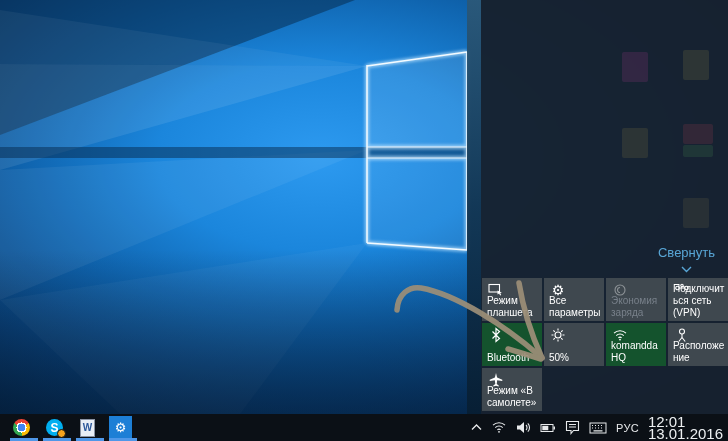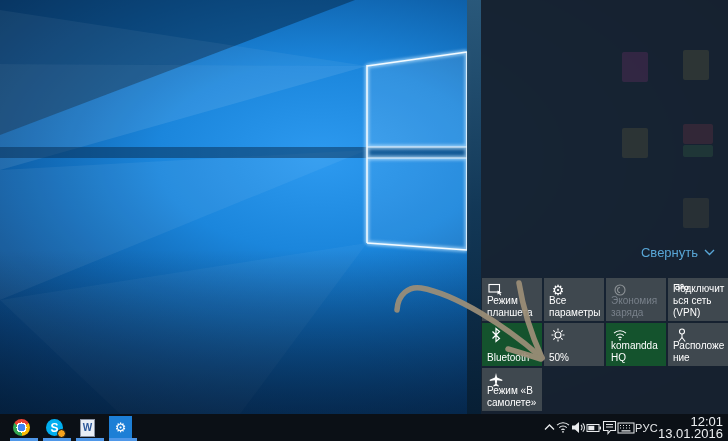--- a/index.html
+++ b/index.html
@@ -5,21 +5,21 @@
   html,body{margin:0;padding:0;background:#000;}
   .screen{position:relative;width:728px;height:441px;overflow:hidden;
           font-family:"Liberation Sans",sans-serif;background:#07304f;}
   .wallpaper{position:absolute;left:0;top:0;z-index:0;}
 
   
   .action-center{position:absolute;left:481px;top:0;width:247px;height:414px;
                  background:rgba(23,33,46,.97);z-index:10;}
   .ghost{position:absolute;border-radius:2px;}
   .collapse{position:absolute;top:245px;right:13px;display:flex;align-items:center;gap:6px;
-            color:#58a6d6;font-size:13px;cursor:pointer;}
+            color:#58a6d6;font-size:13px;cursor:pointer;flex-direction:column;}
   .tiles{position:absolute;left:1px;top:278px;display:grid;
          grid-template-columns:repeat(4,60px);grid-auto-rows:43px;gap:2px;}
   .tile{position:relative;background:#3f484f;color:#fff;box-sizing:border-box;}
   .tile[data-state="active"]{background:#14532d;}
   .tile[data-state="disabled"]{color:#78808a;}
   .tile[data-state="disabled"] .ticon{opacity:.4;}
   .tile[data-state="focused"]{outline:2px solid #99a1a8;outline-offset:-2px;}
   .ticon{position:absolute;top:4px;left:6px;width:16px;height:16px;display:flex;
          align-items:center;justify-content:center;font-size:14px;line-height:16px;color:inherit;}
   .tlabel{position:absolute;left:5px;right:2px;bottom:2px;font-size:10px;line-height:12px;
@@ -35,25 +35,25 @@
      background:radial-gradient(circle at 50% 50%, #4285f4 0 30%, #ffffff 30% 42%, rgba(0,0,0,0) 42%),
                 conic-gradient(from -60deg,#ea4335 0 120deg,#fbbc05 120deg 240deg,#34a853 240deg 360deg);}
   .skype-ic{width:17px;height:17px;border-radius:50%;background:#00aff0;color:#fff;font-weight:bold;
             font-size:12px;display:flex;align-items:center;justify-content:center;position:relative;}
   .skype-badge{position:absolute;right:-3px;bottom:-2px;width:9px;height:9px;border-radius:50%;
                background:#f6a21d;border:1px solid #0b1016;box-sizing:border-box;}
   .word-ic{width:15px;height:18px;background:#e9eef5;border:1px solid #8a93a3;box-sizing:border-box;
            display:flex;align-items:center;justify-content:center;color:#2b579a;font-weight:bold;font-size:10px;}
   .settings-ic{width:23px;height:23px;background:#1d7fd6;color:#fff;display:flex;align-items:center;
                justify-content:center;font-size:13px;}
-  .tray{position:absolute;right:5px;top:0;height:27px;display:flex;align-items:center;
+  .tray{position:absolute;right:5px;top:0;height:27px;display:flex;align-items:center;gap:9px;
         color:#e8eaec;font-size:11px;}
   .trayic{display:flex;align-items:center;justify-content:center;}
   .lang{letter-spacing:.3px;}
-  .clock{text-align:right;font-size:13px;line-height:11.5px;color:#eceff1;}
+  .clock{text-align:left;font-size:15px;line-height:11.5px;color:#eceff1;}
 
   .annotation{position:absolute;left:0;top:0;z-index:50;pointer-events:none;}
   .chev{display:inline-block;}
 </style>
 </head>
 <body>
 
 <div class="screen">
 
   <svg class="wallpaper" width="728" height="414" viewBox="0 0 728 414">

